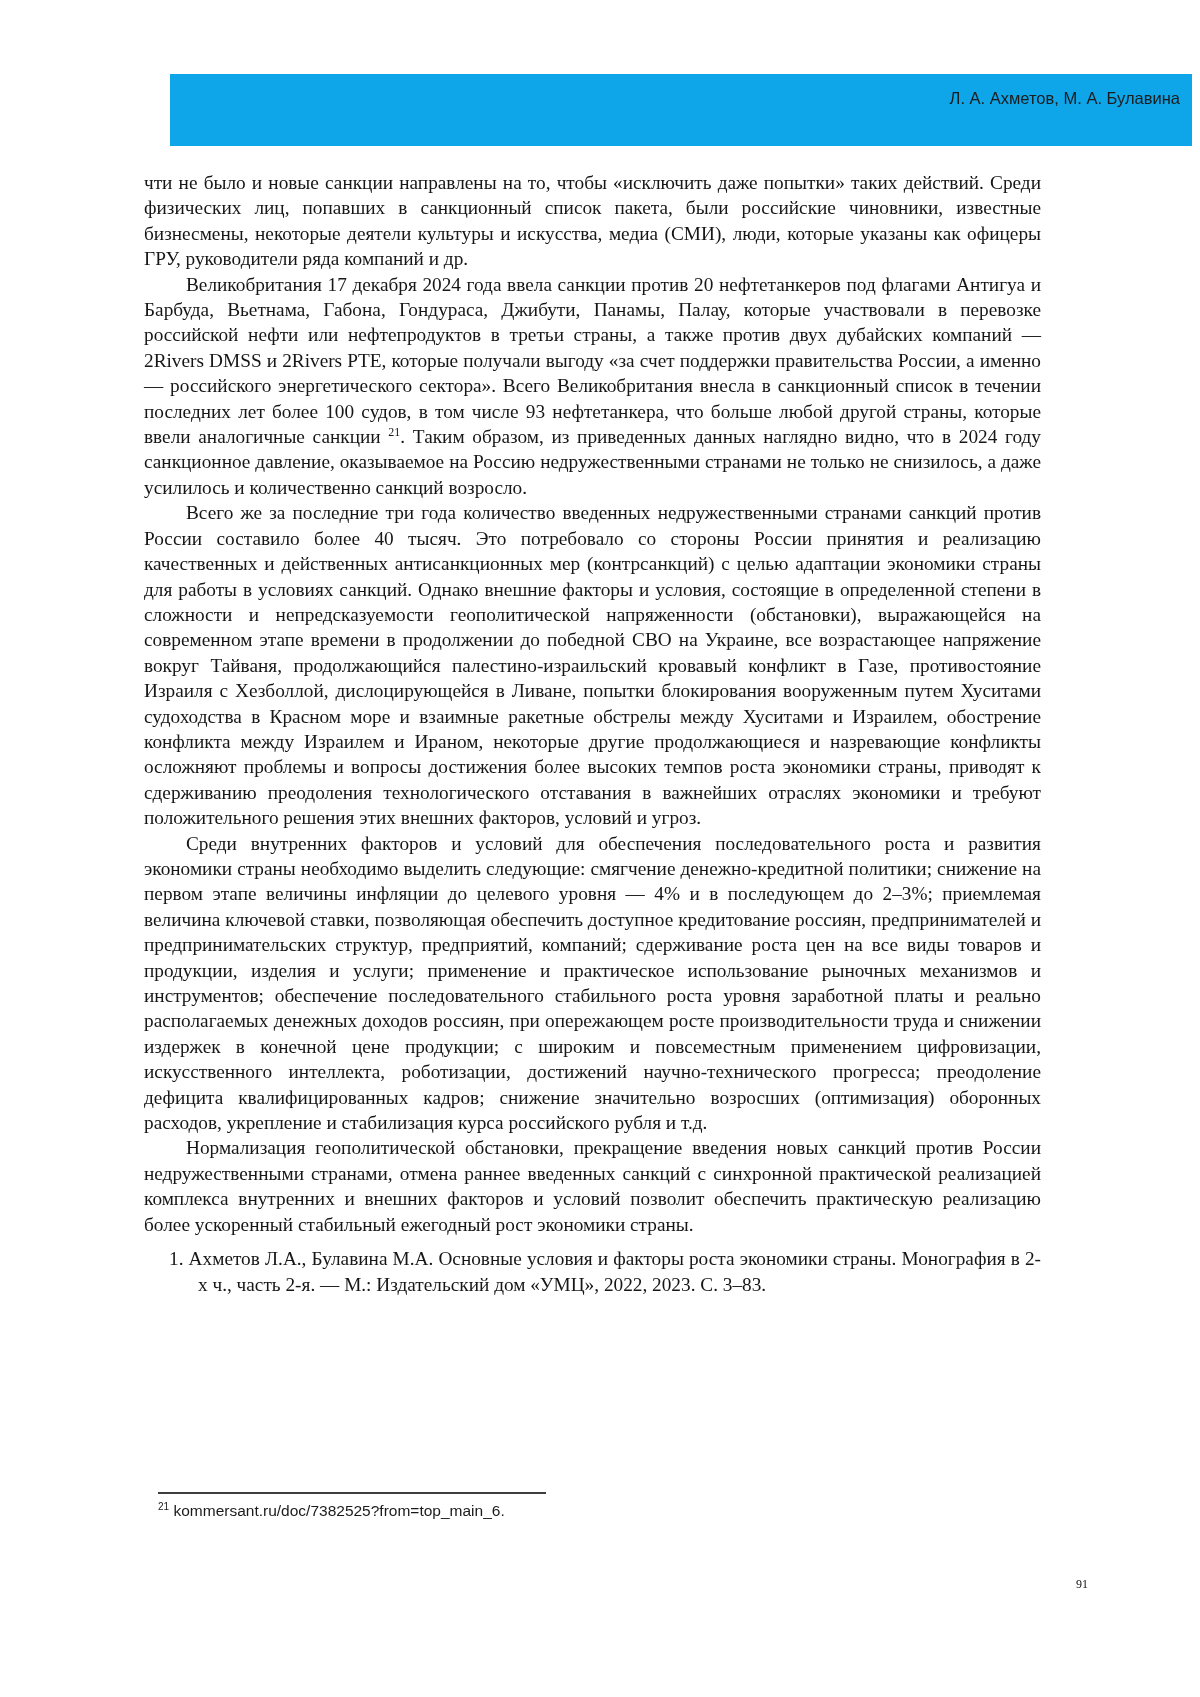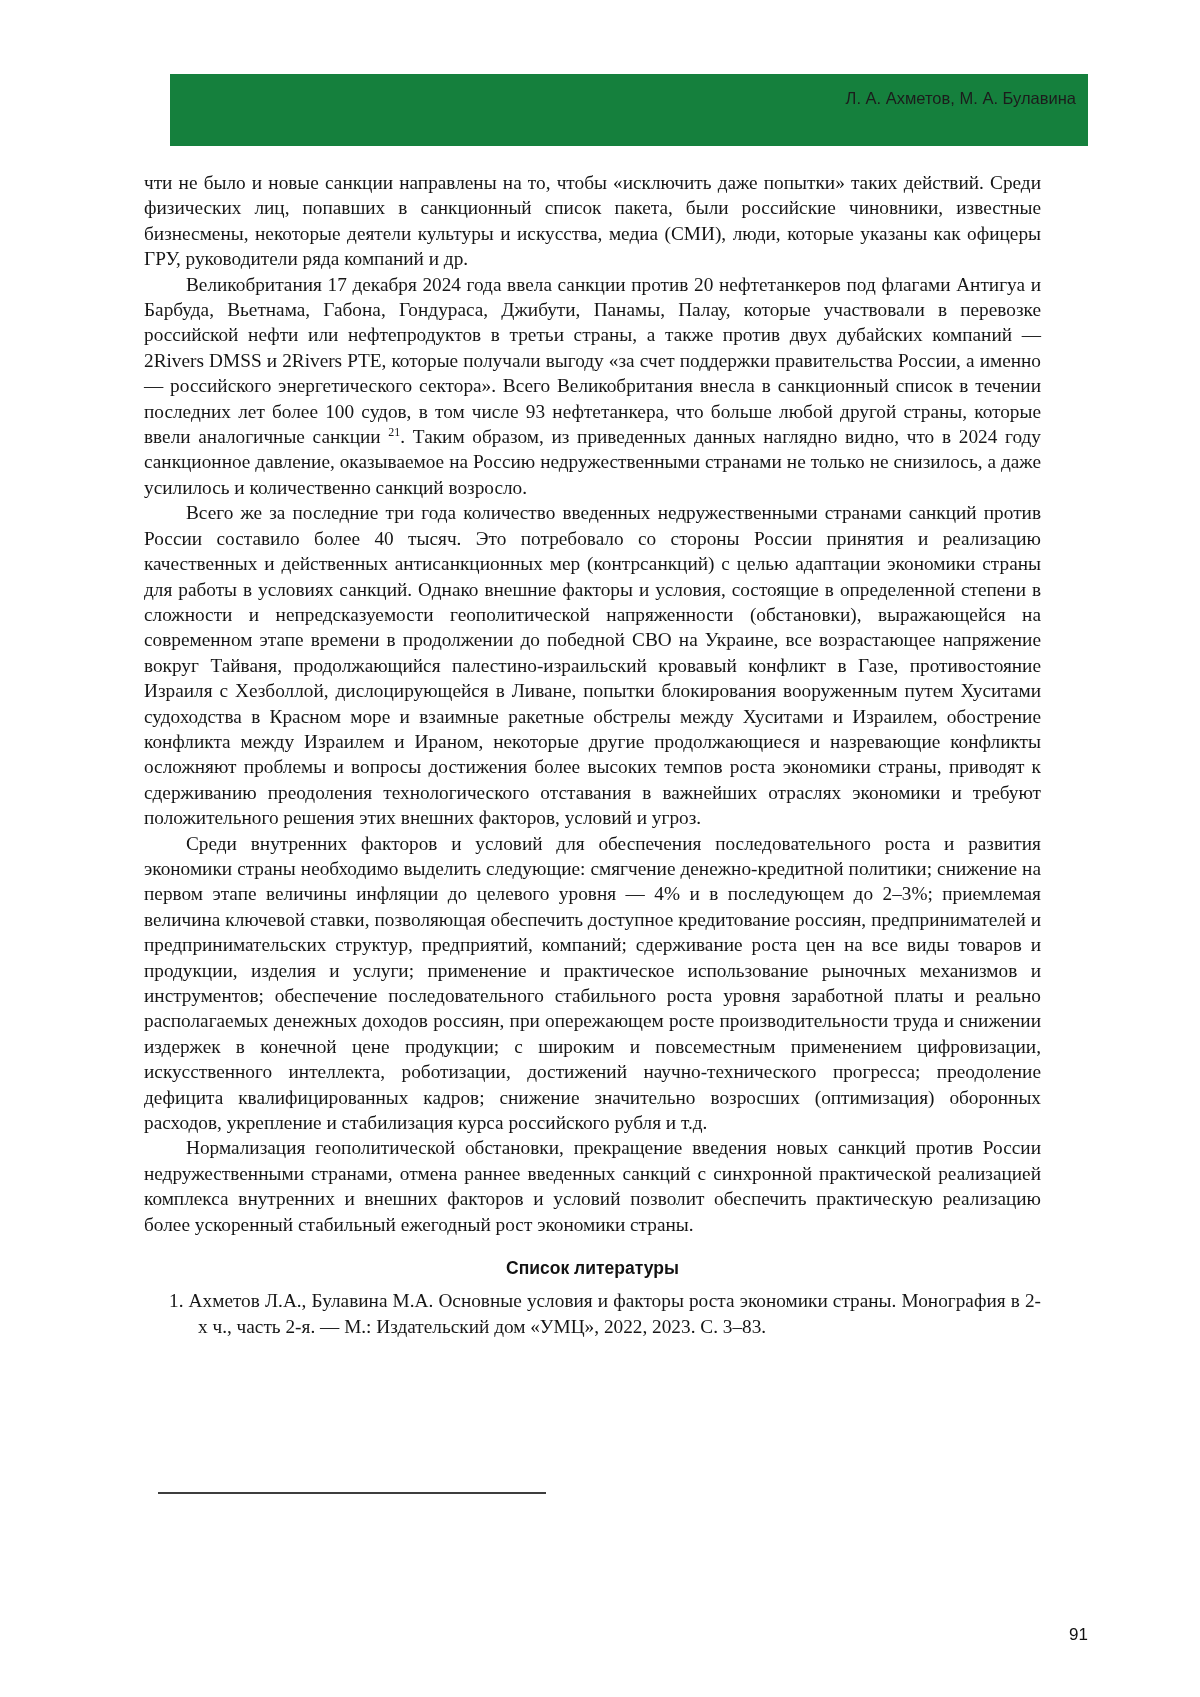--- a/index.html
+++ b/index.html
@@ -10,23 +10,23 @@
     height:1697px;
     background:#ffffff;
     font-family:"Liberation Serif","DejaVu Serif",serif;
     color:#161616;
     overflow:hidden;
   }
   .runhead {
     position:absolute;
     left:170px;
     top:74px;
-    width:918px;
+    width:1022px;
     height:72px;
-    background:#15803d;
+    background:#0ea5e9;
     text-align:right;
     padding:13px 12px 0 0;
     font-family:"Liberation Sans","DejaVu Sans",sans-serif;
     font-size:16.5px;
     line-height:23px;
     color:#1c1c1c;
   }
   .content {
     position:absolute;
     left:144px;
@@ -75,50 +75,49 @@
     border-top:2px solid #3d3d3d;
     margin-bottom:7px;
   }
   sup.fnmark { font-size:10px; vertical-align:super; line-height:0; }
   .pagenum {
     position:absolute;
     left:1040px;
     top:1577px;
     width:48px;
     text-align:right;
-    font-family:Liberation Sans, sans-serif;
-    font-size:17px;
+    font-family:Liberation Serif, serif;
+    font-size:12px;
     color:#111111;
-    margin-top:48px;
   }
 </style>
 </head>
 <body>
 
 <div class="page">
 
   <div class="runhead">
     <div>Л. А. Ахметов, М. А. Булавина</div>
   </div>
 
   <div class="content">
     <div class="body-text">
       <p class="para noindent">чти не было и новые санкции направлены на то, чтобы «исключить даже попытки» таких действий. Среди физических лиц, попавших в санкционный список пакета, были российские чиновники, известные бизнесмены, некоторые деятели культуры и искусства, медиа (СМИ), люди, которые указаны как офицеры ГРУ, руководители ряда компаний и др.</p>
       <p class="para"><span>Великобритания 17 декабря 2024 года ввела санкции против 20 нефтетанкеров под флагами Антигуа и Барбуда, Вьетнама, Габона, Гондураса, Джибути, Панамы, Палау, которые участвовали в перевозке российской нефти или нефтепродуктов в третьи страны, а также против двух дубайских компаний — 2Rivers DMSS и 2Rivers PTE, которые получали выгоду «за счет поддержки правительства России, а именно — российского энергетического сектора». Всего Великобритания внесла в санкционный список в течении последних лет более 100 судов, в том числе 93 нефтетанкера, что больше любой другой страны, которые ввели аналогичные санкции </span><sup class="fnref">21</sup><span>. Таким образом, из приведенных данных наглядно видно, что в 2024 году санкционное давление, оказываемое на Россию недружественными странами не только не снизилось, а даже усилилось и количественно санкций возросло.</span></p>
       <p class="para">Всего же за последние три года количество введенных недружественными странами санкций против России составило более 40 тысяч. Это потребовало со стороны России принятия и реализацию качественных и действенных антисанкционных мер (контрсанкций) с целью адаптации экономики страны для работы в условиях санкций. Однако внешние факторы и условия, состоящие в определенной степени в сложности и непредсказуемости геополитической напряженности (обстановки), выражающейся на современном этапе времени в продолжении до победной СВО на Украине, все возрастающее напряжение вокруг Тайваня, продолжающийся палестино-израильский кровавый конфликт в Газе, противостояние Израиля с Хезболлой, дислоцирующейся в Ливане, попытки блокирования вооруженным путем Хуситами судоходства в Красном море и взаимные ракетные обстрелы между Хуситами и Израилем, обострение конфликта между Израилем и Ираном, некоторые другие продолжающиеся и назревающие конфликты осложняют проблемы и вопросы достижения более высоких темпов роста экономики страны, приводят к сдерживанию преодоления технологического отставания в важнейших отраслях экономики и требуют положительного решения этих внешних факторов, условий и угроз.</p>
       <p class="para">Среди внутренних факторов и условий для обеспечения последовательного роста и развития экономики страны необходимо выделить следующие: смягчение денежно-кредитной политики; снижение на первом этапе величины инфляции до целевого уровня — 4% и в последующем до 2–3%; приемлемая величина ключевой ставки, позволяющая обеспечить доступное кредитование россиян, предпринимателей и предпринимательских структур, предприятий, компаний; сдерживание роста цен на все виды товаров и продукции, изделия и услуги; применение и практическое использование рыночных механизмов и инструментов; обеспечение последовательного стабильного роста уровня заработной платы и реально располагаемых денежных доходов россиян, при опережающем росте производительности труда и снижении издержек в конечной цене продукции; с широким и повсеместным применением цифровизации, искусственного интеллекта, роботизации, достижений научно-технического прогресса; преодоление дефицита квалифицированных кадров; снижение значительно возросших (оптимизация) оборонных расходов, укрепление и стабилизация курса российского рубля и т.д.</p>
       <p class="para">Нормализация геополитической обстановки, прекращение введения новых санкций против России недружественными странами, отмена раннее введенных санкций с синхронной практической реализацией комплекса внутренних и внешних факторов и условий позволит обеспечить практическую реализацию более ускоренный стабильный ежегодный рост экономики страны.</p>
     </div>
 
-    <div class="ref-heading">Список литературы</div>
 
     <div class="ref-list">
       <div class="ref-item"><span>1.</span> <span>Ахметов Л.А., Булавина М.А. Основные условия и факторы роста экономики страны. Монография в 2-х ч., часть 2-я. — М.: Издательский дом «УМЦ», 2022, 2023. С. 3–83.</span></div>
     </div>
   </div>
 
   <div class="footnote">
     <div class="footnote-rule"></div>
+    <div><sup class="fnmark">21</sup> <span>kommersant.ru/doc/7382525?from=top_main_6.</span></div>
   </div>
 
   <div class="pagenum">91</div>
 
 </div>
 
 </body></html>

